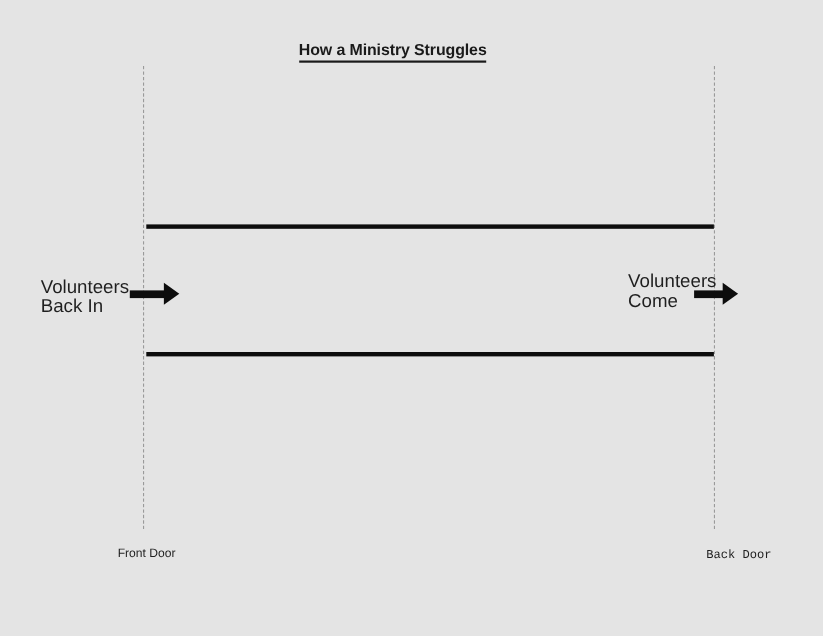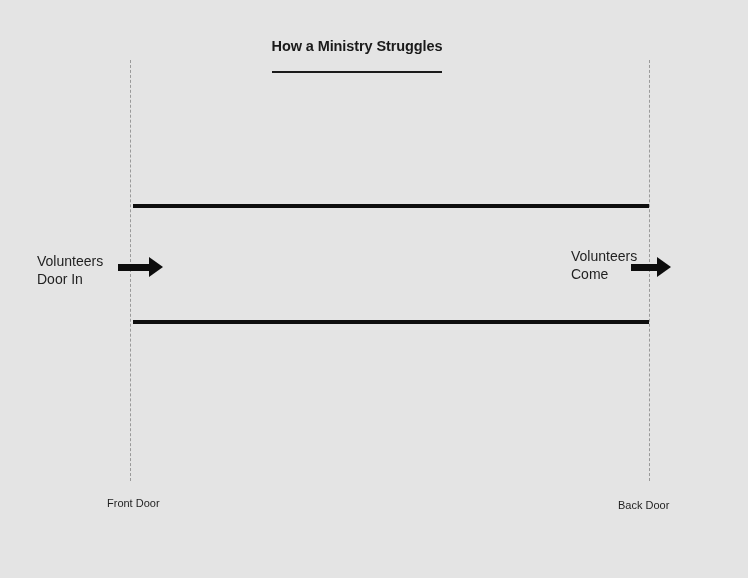--- a/index.html
+++ b/index.html
@@ -27,21 +27,21 @@
     top: 38px;
     width: 714px;
     text-align: center;
     font-size: 14.5px;
     font-weight: bold;
     color: #1a1a1a;
     letter-spacing: -0.1px;
   }
   .title span.t {
     border-bottom: 2px solid #1a1a1a;
-    padding-bottom: 17px;
+    padding-bottom: 1px;
     display: inline-block;
     line-height: 16px;
   }
 
   
   .door-line {
     position: absolute;
     width: 0;
     border-left: 1px dashed #9a9a9a;
   }
@@ -100,21 +100,21 @@
     left: 631px;
     top: 257px;
     width: 40px;
   }
   #arrow-out .shaft { width: 27px; }
   #arrow-out .head { left: 26px; }
 
   
   .label {
     position: absolute;
-    font-size: 14px;
+    font-size: 17px;
     color: #1f1f1f;
     line-height: 18px;
     white-space: nowrap;
   }
   .label .line2 { display: block; }
 
   #label-volunteers-in {
     left: 37px;
     top: 252px;
   }
@@ -122,23 +122,24 @@
     left: 571px;
     top: 247px;
   }
   #label-front-door {
     left: 107px;
     top: 494px;
     font-size: 11px;
     text-align: center;
   }
   #label-back-door {
-    left: 618px;
+    left: 642px;
     top: 496px;
     font-size: 11px;
+    font-family: Liberation Mono, monospace;
   }
 </style>
 </head>
 <body>
 
 <div id="canvas">
 
   <div class="title">
     <span class="t">How a Ministry Struggles</span>
   </div>
@@ -154,21 +155,21 @@
     <div class="head"></div>
   </div>
 
   <div class="arrow" id="arrow-out">
     <div class="shaft"></div>
     <div class="head"></div>
   </div>
 
   <div class="label" id="label-volunteers-in">
     <span>Volunteers</span>
-    <span class="line2">Door In</span>
+    <span class="line2">Back In</span>
   </div>
 
   <div class="label" id="label-volunteers-leave">
     <span>Volunteers</span>
     <span class="line2">Come</span>
   </div>
 
   <div class="label" id="label-front-door">Front Door</div>
   <div class="label" id="label-back-door">Back Door</div>
 

